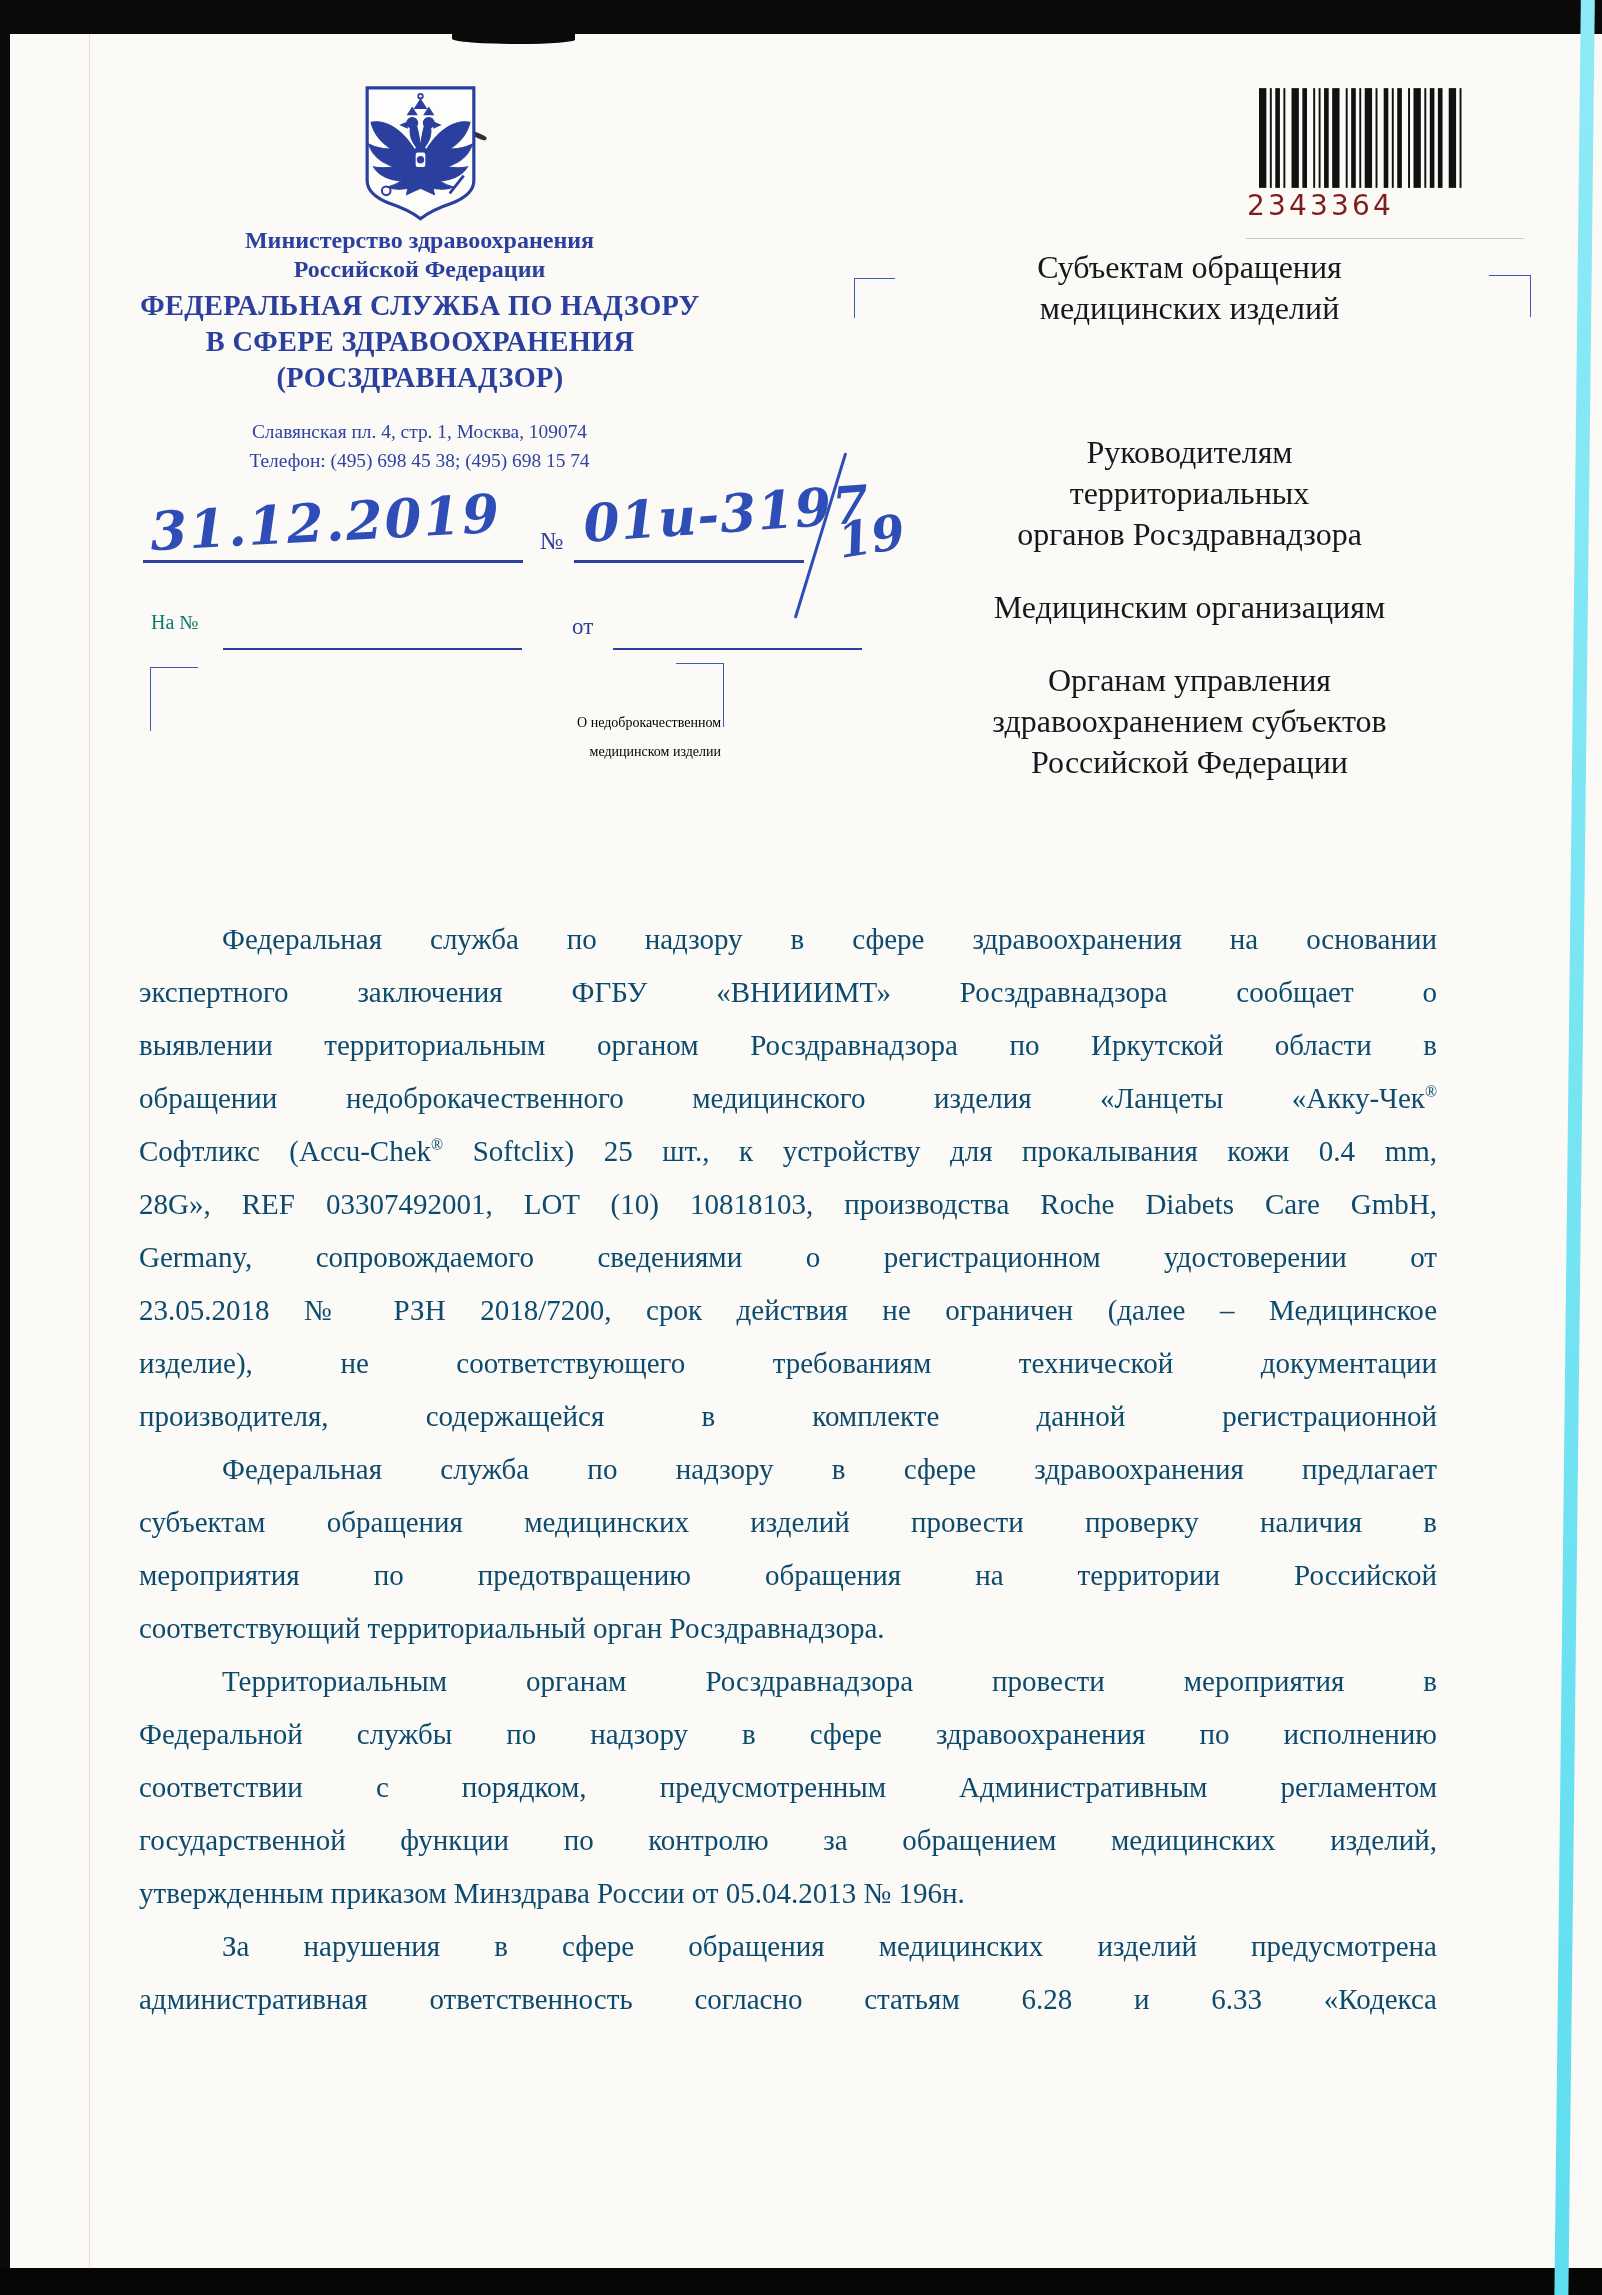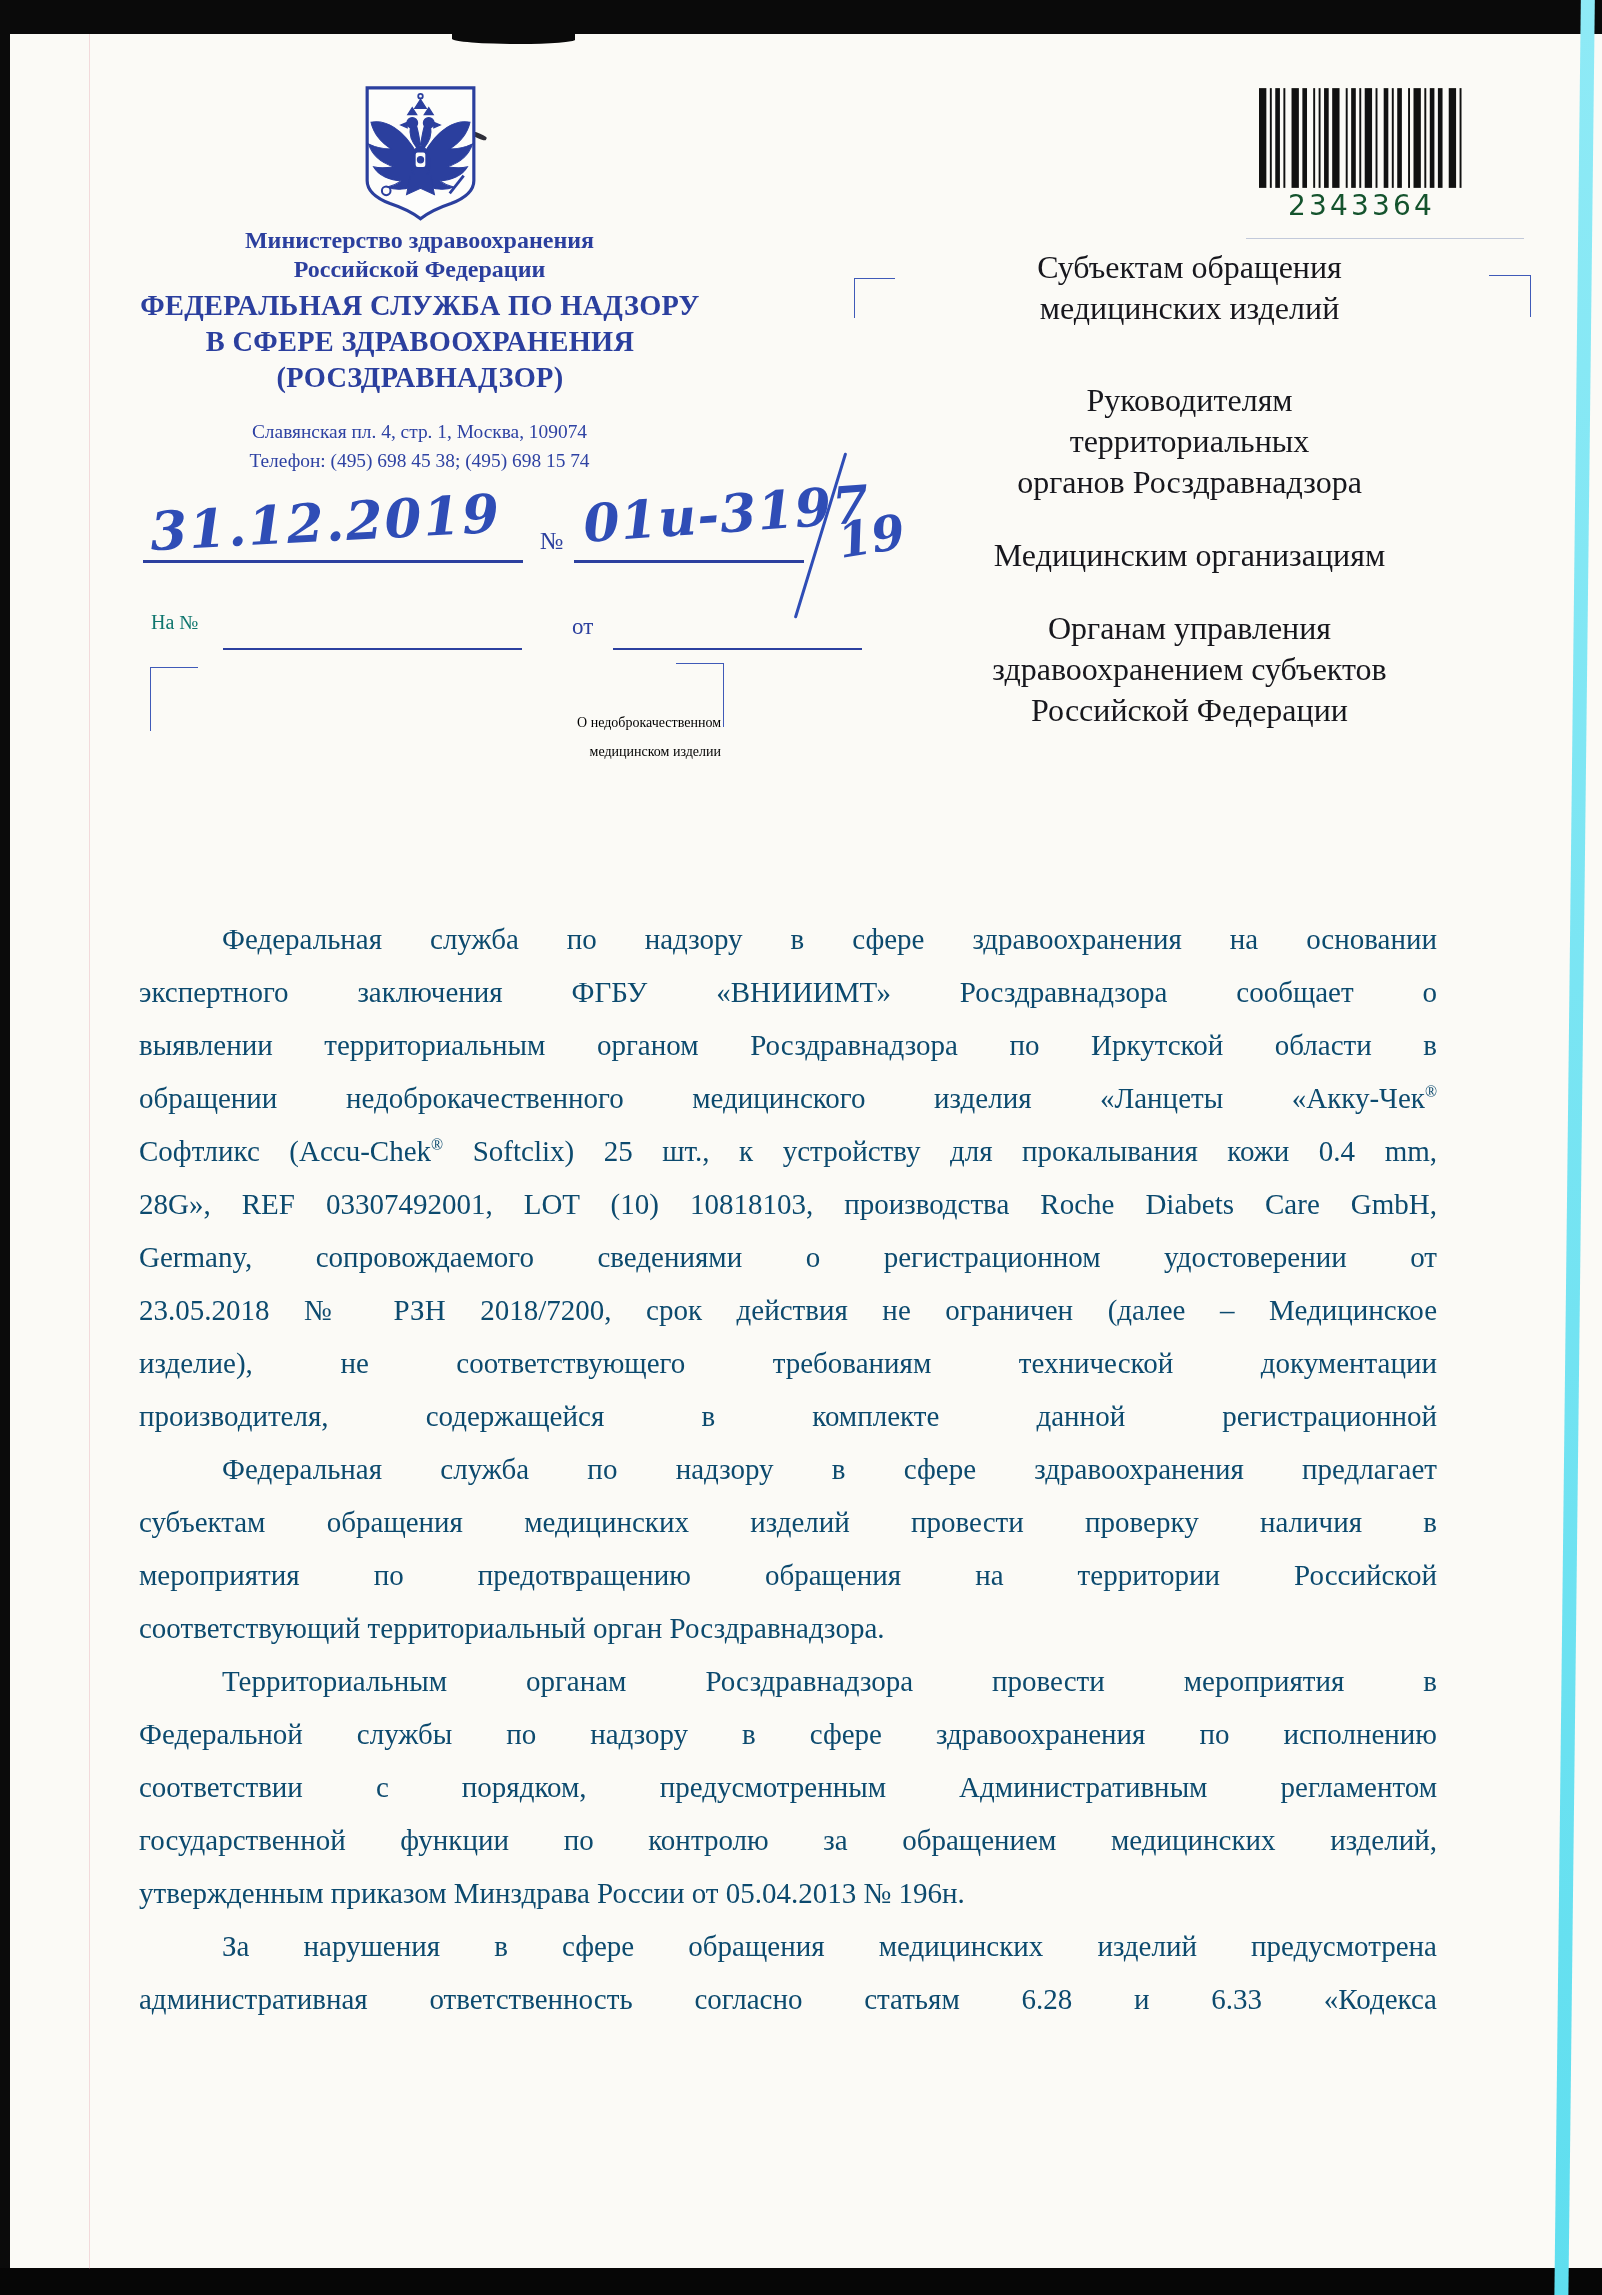--- a/index.html
+++ b/index.html
@@ -46,26 +46,26 @@
   .brk { position:absolute; }
   .brk-subj-l { left:150px;  top:667px; width:47px; height:63px; border-top:1.9px solid #3f5ab8; border-left:1.9px solid #3f5ab8; }
   .brk-subj-r { left:676px; top:663px; width:47px; height:63px; border-top:1.9px solid #3f5ab8; border-right:1.9px solid #3f5ab8; }
   .brk-rec-l  { left:854px; top:278px; width:40px; height:39px; border-top:1.9px solid #3f5ab8; border-left:1.9px solid #3f5ab8; }
   .brk-rec-r  { left:1489px; top:275px; width:41px; height:41px; border-top:1.9px solid #3f5ab8; border-right:1.9px solid #3f5ab8; }
   
   .subject { position:absolute; left:152px; top:708px; width:569px; text-align:right;
              font-size:14px; line-height:29px; color:#000000; }
   
   .barcode { position:absolute; left:1259px; top:88px; width:206px; height:100px; }
-  .barcode-number { position:absolute; left:1247px; top:189px; width:229px; text-align:center;
-             font-family:"DejaVu Sans","Liberation Sans",sans-serif; font-size:28px; letter-spacing:3.2px; color:#14532d; }
+  .barcode-number { position:absolute; left:1247px; top:189px; width:229px; 
+             font-family:"DejaVu Sans","Liberation Sans",sans-serif; font-size:28px; letter-spacing:3.2px; color:#7f1d1d; }
   
   .recipients { position:absolute; left:860px; top:247px; width:659px; text-align:center;
               font-size:32px; line-height:41px; color:#17171d; }
-  .rgroup-1 { margin-bottom:51px; }
+  .rgroup-1 { margin-bottom:103px; }
   .rgroup-2 { margin-bottom:32px; }
   .rgroup-3 { margin-bottom:32px; }
   
   .body-text { position:absolute; left:139px; top:913px; width:1298px;
                font-size:29px; color:#0c4a6e; }
   .bline { text-align:justify; text-align-last:justify; line-height:53px; height:53px; overflow:visible; }
   .bline.ind { text-indent:83px; }
   .bline.end { text-align-last:left; }
   .bline sup { font-size:0.55em; vertical-align:super; line-height:0; }
 </style>

